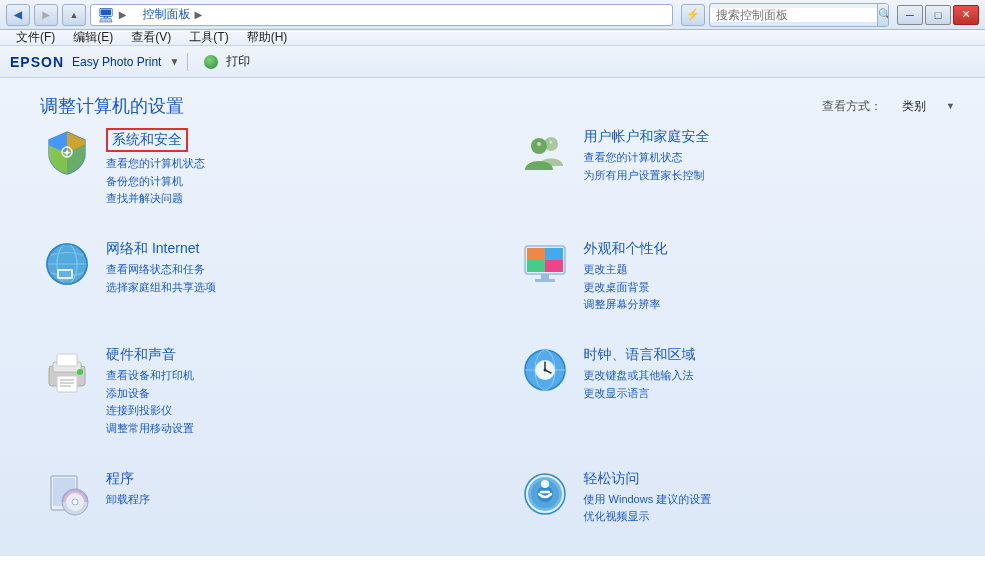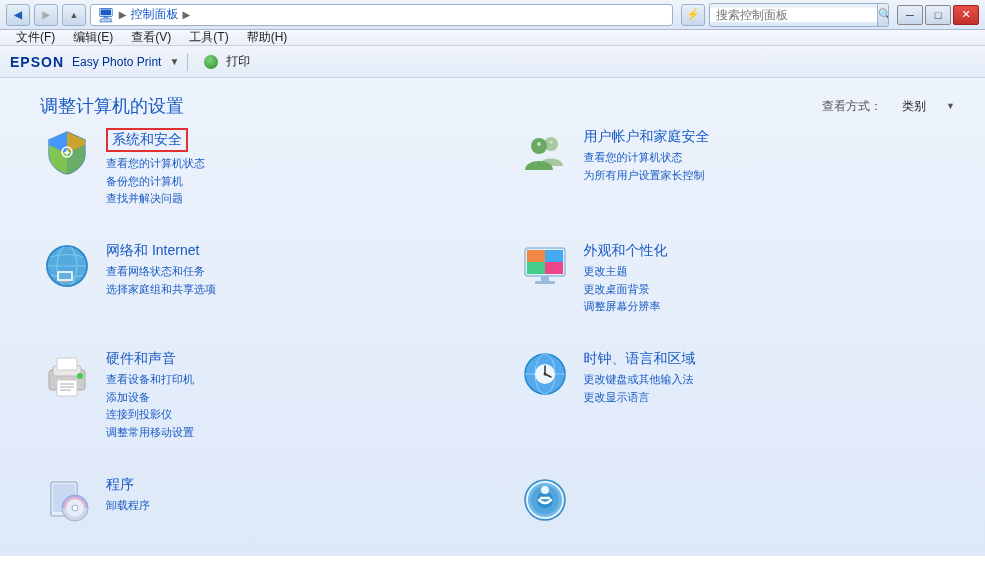--- a/index.html
+++ b/index.html
@@ -235,21 +235,21 @@
 <body>
 
 <div class="title-bar">
   <div class="title-bar-left">
     <div class="nav-btn back">◀</div>
     <div class="nav-btn" style="color:#aaa;">▶</div>
     <div class="nav-btn" style="font-size:9px; color:#555;">▲</div>
     <div class="breadcrumb-bar">
       <span style="font-size:14px;">🖥</span>
       <span class="breadcrumb-arrow">▶</span>
-      <span style="color:#1a5bc4;">控制面板</span>
+      <span style="color:#1a5bc4;margin-left:12px;">控制面板</span>
       <span class="breadcrumb-arrow">▶</span>
     </div>
     <div class="refresh-btn">⚡</div>
     <div class="search-box">
       <input class="search-input" type="text" placeholder="搜索控制面板" style="">
       <div class="search-icon-btn">🔍</div>
     </div>
   </div>
   <div class="title-bar-controls">
     <div class="ctrl-btn">─</div>
@@ -485,16 +485,23 @@
           <circle cx="24" cy="14" r="4" fill="#fff" opacity="0.9"></circle>
           <path d="M18 24 Q24 30 30 24" fill="none" stroke="#fff" stroke-width="2.5" stroke-linecap="round"></path>
           <line x1="20" y1="22" x2="28" y2="22" stroke="#fff" stroke-width="2.5" stroke-linecap="round"></line>
 
           <path d="M24 6 A18 18 0 0 1 42 24" fill="none" stroke="#fff" stroke-width="2" opacity="0.8"></path>
           <path d="M42 24 A18 18 0 0 1 24 42" fill="none" stroke="#fff" stroke-width="2" opacity="0.8"></path>
           <path d="M24 42 A18 18 0 0 1 6 24" fill="none" stroke="#fff" stroke-width="2" opacity="0.8"></path>
           <path d="M6 24 A18 18 0 0 1 24 6" fill="none" stroke="#fff" stroke-width="2" opacity="0.8"></path>
         </svg>
       </div>
+      <div class="item-content">
+        <a class="item-title">轻松访问</a>
+        <div class="item-sub">
+          <div>使用 Windows 建议的设置</div>
+          <div>优化视频显示</div>
+        </div>
+      </div>
     </div>
 
   </div>
 </div>
 
 </body></html>

